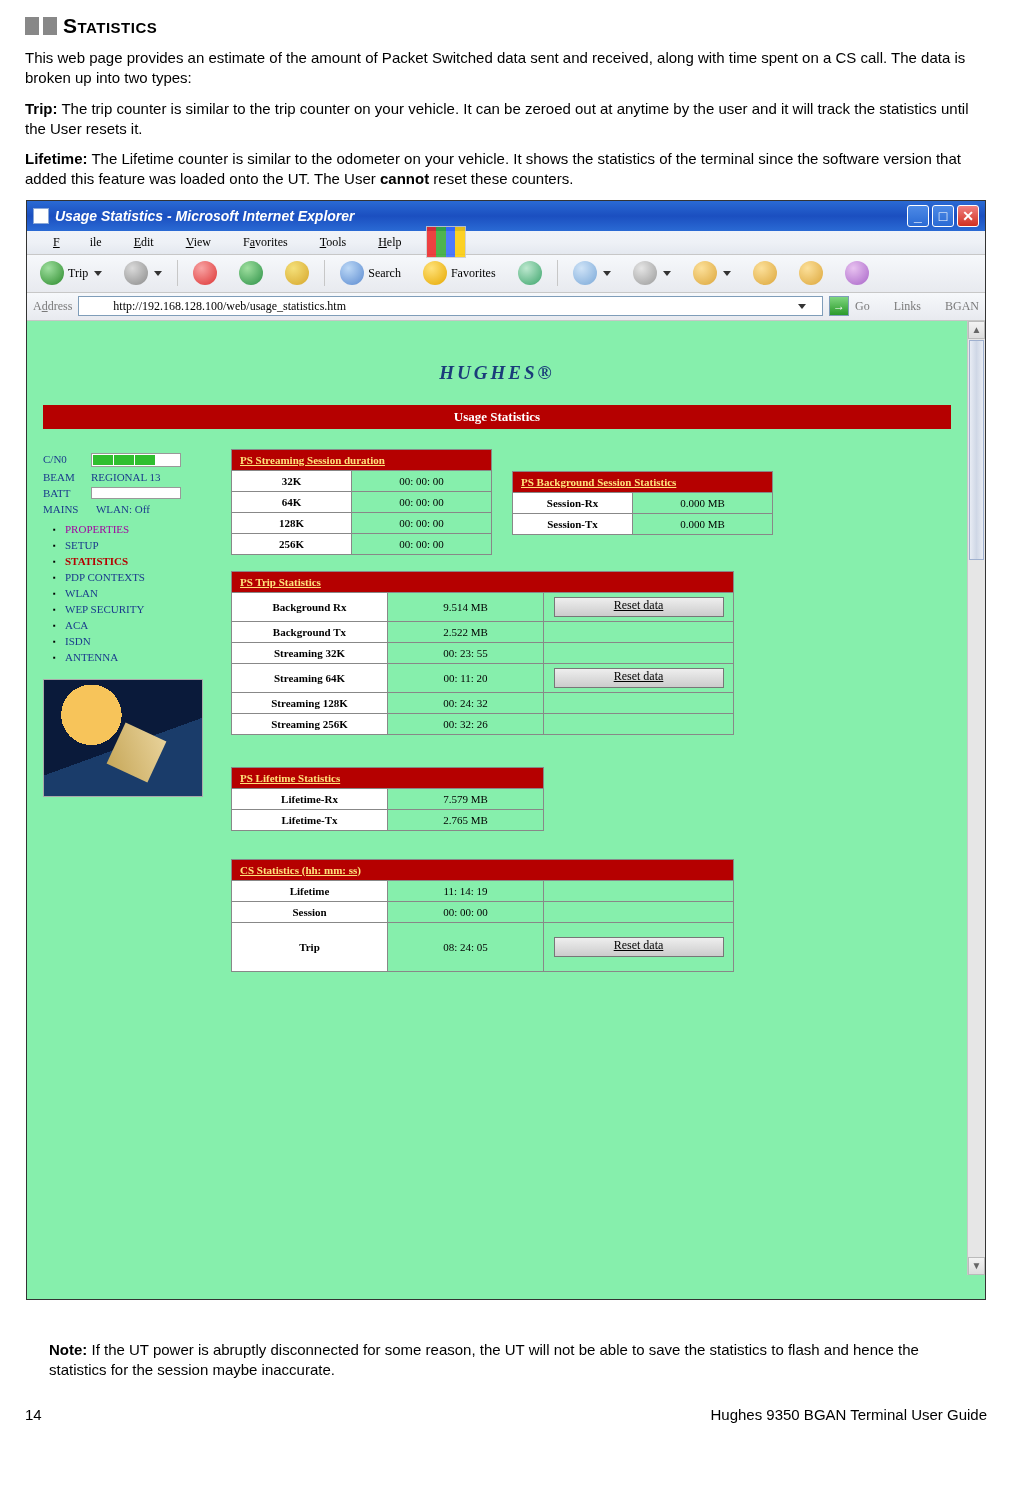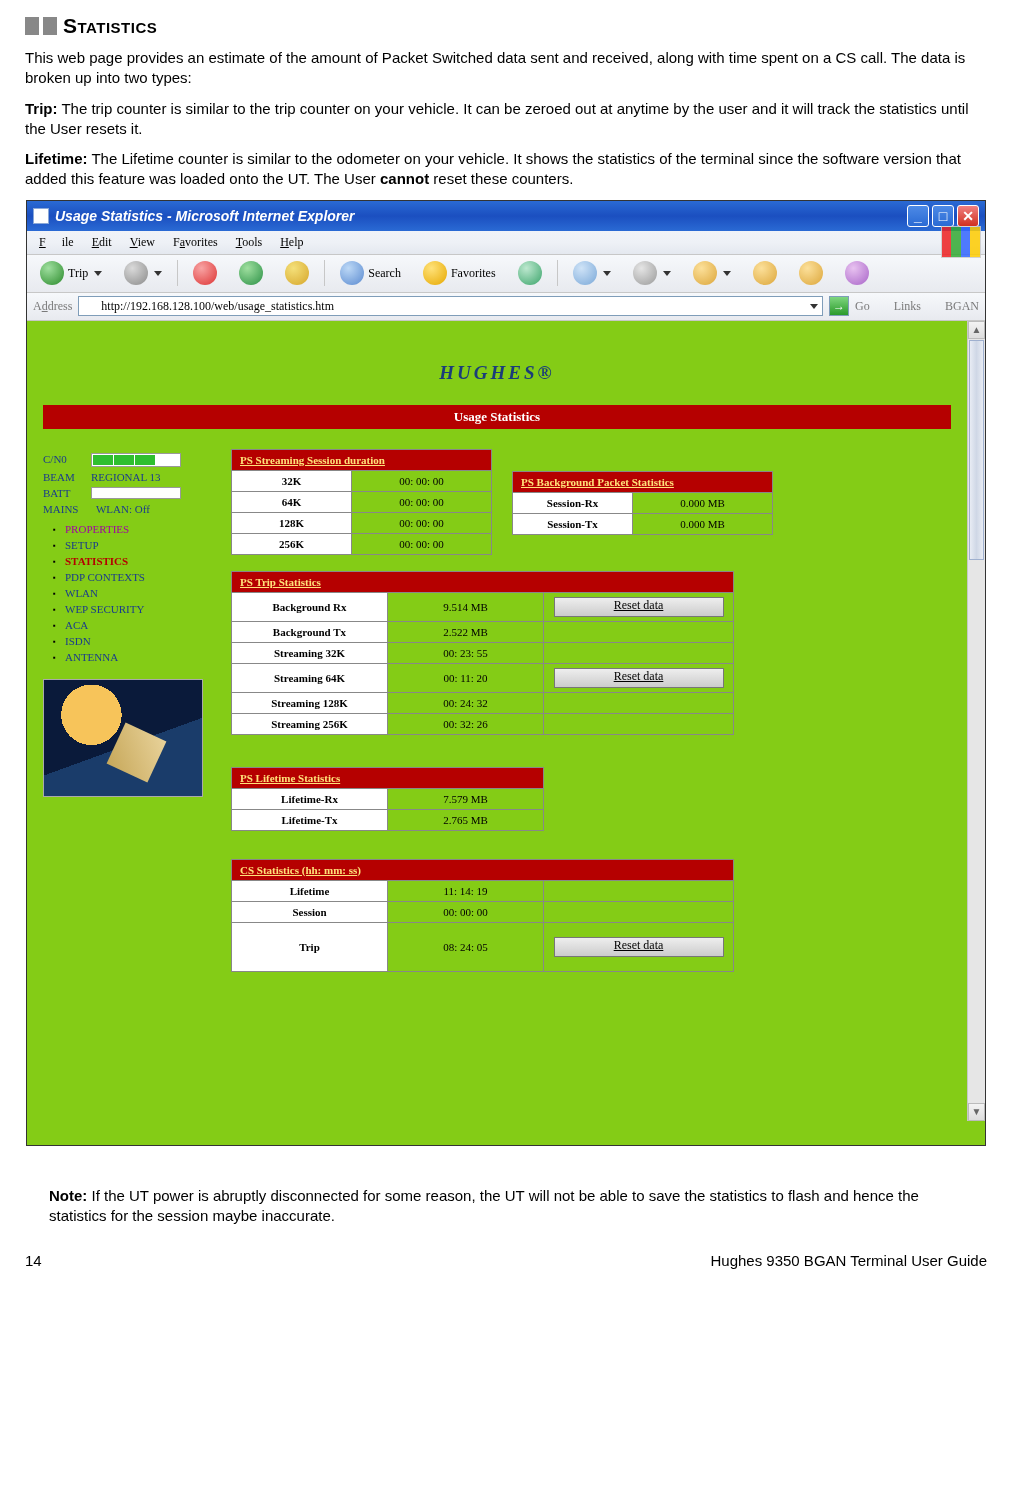--- a/index.html
+++ b/index.html
@@ -5,52 +5,52 @@
   * { box-sizing: border-box; margin: 0; padding: 0; }
   body { font-family: "Century Gothic", Verdana, sans-serif; font-size: 15px; color: #000; background: #fff; width: 1012px; margin: 0 auto; padding: 10px 25px 10px 25px; }
   .sec-head { display: flex; align-items: center; gap: 6px; margin: 4px 0 10px 0; }
   .sec-head .arrows { width: 32px; height: 18px; background: linear-gradient(90deg,#888 0 45%, transparent 45% 55%, #888 55% 100%); position: relative; }
   .sec-head .arrows::before, .sec-head .arrows::after{ content:""; position:absolute; top:0; width:0; height:0; border-top:9px solid transparent;border-bottom:9px solid transparent;border-left:10px solid #888;}
   .sec-head .arrows::before{left:4px;}
   .sec-head .arrows::after{left:20px;}
   .sec-title { font-weight: bold; font-size: 21px; font-variant: small-caps; letter-spacing: 0.5px; }
   .para { margin: 8px 0 10px 0; line-height: 1.35; }
   .para b { font-weight: bold; }
-  .screenshot-frame { border: 1px solid #333; width: 960px; height: 946px; position: relative; background: #84cc16; margin: 6px auto 0; }
+  .screenshot-frame { border: 1px solid #333; width: 960px; height: 1100px; position: relative; background: #86efac; margin: 6px auto 0; }
   
   .titlebar { height: 30px; background: linear-gradient(#2a6ad4,#1b4fc0 50%,#2a6ad4); color: #fff; display: flex; align-items: center; padding: 0 6px; font: bold italic 14px/1 "Tahoma", sans-serif; }
   .titlebar .page-icon { width: 16px; height: 16px; background:#fff; border:1px solid #8aa8d8; margin-right:6px; display:inline-block;}
   .winbtns { margin-left: auto; display:flex; gap:3px; }
   .winbtn { width: 22px; height: 22px; border:1px solid #fff; border-radius:3px; display:flex; align-items:center; justify-content:center; font: bold 14px Arial; color:#fff;}
   .winbtn.min{background:linear-gradient(#4d8ae6,#2a6ad4);}
   .winbtn.max{background:linear-gradient(#4d8ae6,#2a6ad4);}
   .winbtn.close{background:linear-gradient(#f08080,#d03020);}
   .menubar { height: 24px; background: linear-gradient(#f0f3f8,#eef1f6 50%,#e4e8ef); border-bottom:1px solid #c7c7c7; font: 12px Tahoma; display:flex; align-items:center; padding:0 4px; gap:2px; color:#000;}
-  .menubar span { padding: 15px 8px; }
+  .menubar span { padding: 15px 8px; margin-left: 14px; }
   .menubar span u { text-decoration: underline; }
   .winlogo { margin-left:auto; width:40px; height:20px; background:linear-gradient(90deg,#e22 0 25%,#3a3 25% 50%,#36f 50% 75%,#fc0 75% 100%); border:1px solid #ccc; opacity:.85;}
   .toolbar { height: 38px; background: linear-gradient(#f6f8fb,#e8eaef); border-bottom:1px solid #c7c7c7; display:flex; align-items:center; padding:0 6px; gap:8px; font:12px Tahoma;}
   .tbtn { display:flex; align-items:center; gap:4px; padding:3px 6px; border:1px solid transparent; border-radius:3px;}
   .ticon{ width:24px; height:24px; border-radius:50%; display:inline-block;}
   .back{background:radial-gradient(circle at 35% 30%,#9fdf9f,#2a8a2a);} 
   .fwd{background:radial-gradient(circle at 35% 30%,#dadada,#8a8a8a);} 
   .stop{background:radial-gradient(circle at 35% 30%,#f8a4a4,#d33);} 
   .refresh{background:radial-gradient(circle at 35% 30%,#9fdf9f,#2a9045);} 
   .home{background:radial-gradient(circle at 35% 30%,#f4e07a,#d6a62a);} 
   .srch{background:radial-gradient(circle at 35% 30%,#bcd8f6,#5a8ad0);} 
   .fav{background:radial-gradient(circle at 35% 30%,#ffe27a,#e6a800);} 
   .hist{background:radial-gradient(circle at 35% 30%,#bde8cf,#3aa46a);} 
   .mail{background:radial-gradient(circle at 35% 30%,#cfe3f7,#7aa8d8);} 
   .print{background:radial-gradient(circle at 35% 30%,#e5e5e5,#9a9a9a);} 
   .misc{background:radial-gradient(circle at 35% 30%,#fce09a,#dca63a);} 
   .msg{background:radial-gradient(circle at 35% 30%,#e8c2f0,#a864c8);} 
   .sep{width:1px;height:26px;background:#c7c7c7;}
   .caret{display:inline-block;width:0;height:0;border-left:4px solid transparent;border-right:4px solid transparent;border-top:5px solid #333;margin-left:2px;}
   .addrbar { height:28px; background: linear-gradient(#f6f8fb,#e8eaef); border-bottom:1px solid #c7c7c7; display:flex; align-items:center; padding:0 6px; gap:6px; font:12px Tahoma; color:#7a7a7a;}
-  .addr-input{flex:1; height:20px; border:1px solid #7f9db9; background:#fff; display:flex; align-items:center; padding:0 4px; gap:4px; color:#000;}
+  .addr-input{flex:1; height:20px; border:1px solid #7f9db9; background:#fff; display:flex; align-items:center; padding:0 16px; gap:4px; color:#000;}
   .go-btn{width:20px;height:20px;background:linear-gradient(#7fd67f,#2a9a2a);border:1px solid #7f9db9; color:#fff; display:flex;align-items:center;justify-content:center;font:bold 12px Arial;}
   .content { position: absolute; top: 120px; bottom: 24px; left: 0; right: 0; overflow: hidden; display:flex; font:12px Verdana;}
   .scrollbar{width:18px;background:#e6e6e6;border-left:1px solid #c7c7c7;display:flex;flex-direction:column;}
   .sb-btn{height:18px;background:linear-gradient(#f3f3f3,#ddd);border:1px solid #bbb;margin:0;display:flex;align-items:center;justify-content:center;font:10px Arial;color:#666;}
   .sb-thumb{flex:0 0 220px;background:linear-gradient(90deg,#e8ecf4,#cfd7e6 50%,#e8ecf4);border:1px solid #9fb0cf;margin:1px;}
   .sb-track{flex:1;}
   .page-body{flex:1; padding: 8px 16px; overflow:hidden;}
   .hughes-logo{display:block; margin: 20px auto 18px; font: italic bold 34px Georgia; color:#1a3c7a; text-align:center; letter-spacing:3px;}
   .hughes-logo span{font-size:19px;}
   .red-banner{background:#b50000;color:#fff;text-align:center;font:bold 13px Verdana;padding:4px 0;margin:0 0 20px 0;}
@@ -263,21 +263,21 @@
                   </tr>
                   <tr>
                     <td class="k">256K</td>
                     <td class="v">00: 00: 00</td>
                   </tr>
                 </tbody>
             </table>
             <table class="stat" style="margin-top:22px;">
               <tbody>
                   <tr>
-                    <th class="hdr" colspan="2">PS Background Packet Statistics</th>
+                    <th class="hdr" colspan="2">PS Background Session Statistics</th>
                   </tr>
               </tbody>
                 <tbody id="bg-rows">
                   <tr>
                     <td class="k">Session-Rx</td>
                     <td class="v">0.000 MB</td>
                   </tr>
                   <tr>
                     <td class="k">Session-Tx</td>
                     <td class="v">0.000 MB</td>

